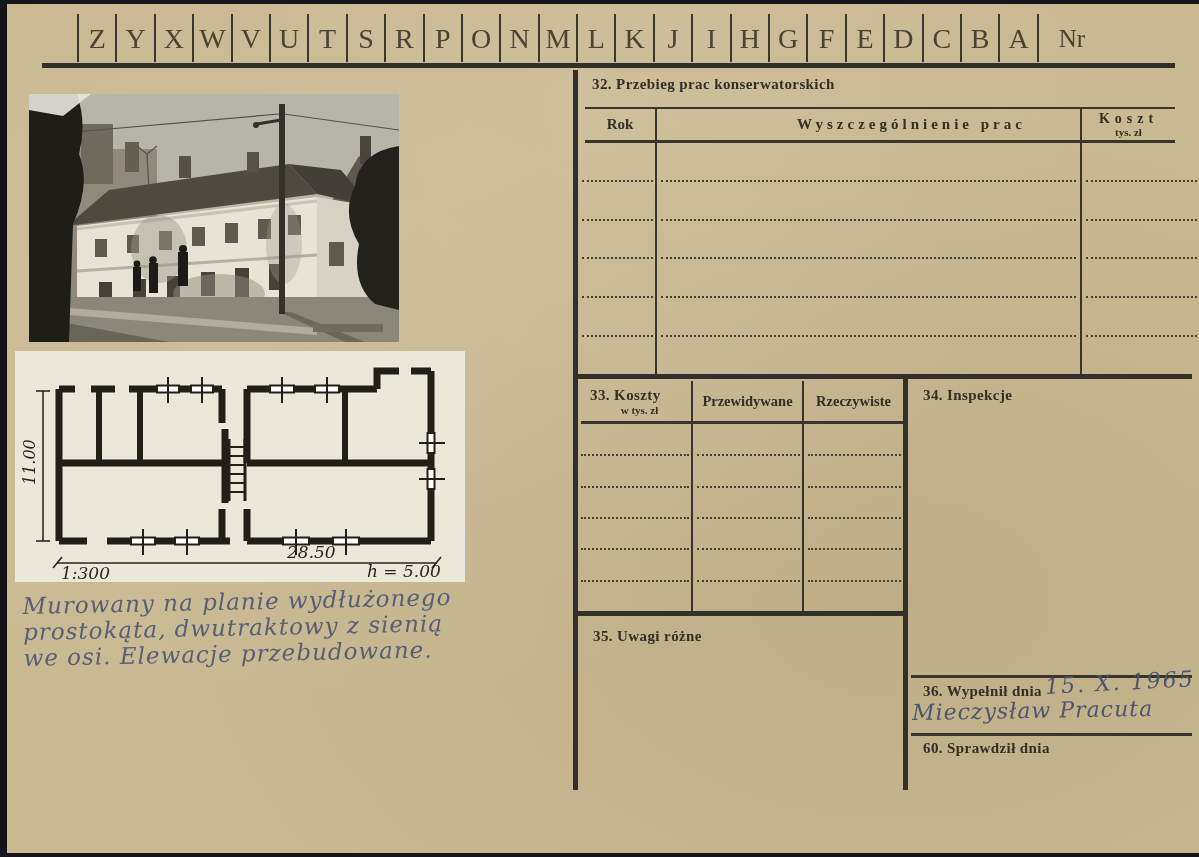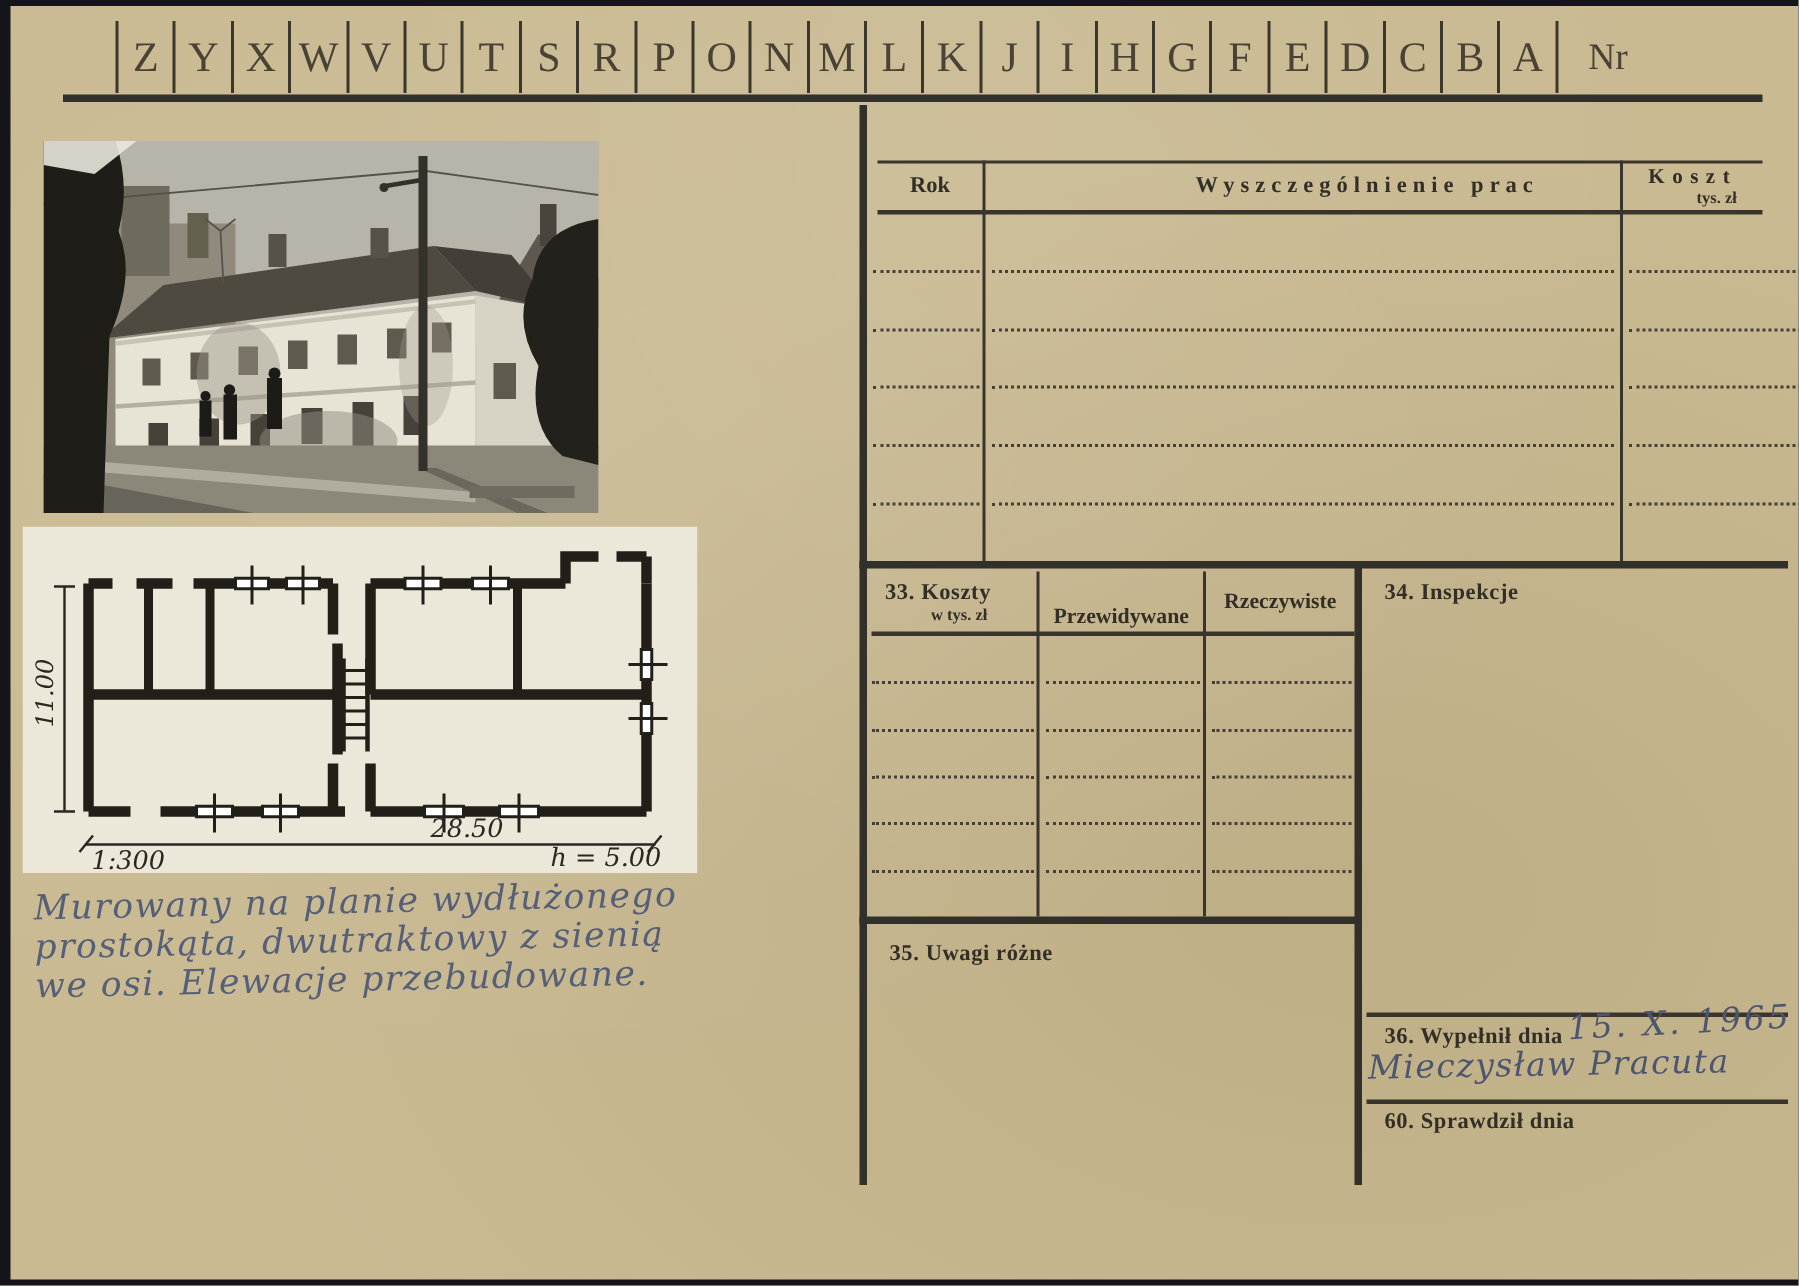--- a/index.html
+++ b/index.html
@@ -225,28 +225,29 @@
 
     <div id="note" class="hand">
       <div>Murowany na planie wydłużonego</div>
       <div>prostokąta, dwutraktowy z sienią</div>
       <div>we osi. Elewacje przebudowane.</div>
     </div>
 
     <div class="abs thickline" style="left:566px;top:66px;width:5px;height:720px;"></div>
     <div class="abs thickline" style="left:896px;top:373px;width:5px;height:413px;"></div>
 
+    <div class="abs sec-label" style="left:585px;top:72px;">32. Przebieg prac konserwatorskich</div>
     <div class="abs hline" style="left:578px;top:103px;width:590px;height:2px;"></div>
     <div class="abs hline" style="left:578px;top:136px;width:590px;height:3px;"></div>
     <div class="abs vline" style="left:648px;top:103px;width:2px;height:267px;"></div>
     <div class="abs vline" style="left:1073px;top:103px;width:2px;height:267px;"></div>
     <div class="abs th-label" style="left:578px;top:112px;width:70px;">Rok</div>
     <div class="abs th-label" style="left:650px;top:112px;width:509px;letter-spacing:4px;">Wyszczególnienie prac</div>
     <div class="abs th-label" style="left:1075px;top:107px;width:93px;letter-spacing:5px;font-size:14px;">Koszt</div>
-    <div class="abs small-label" style="left:1075px;top:122px;width:93px;padding-left:16px;">tys. zł</div>
+    <div class="abs small-label" style="left:1075px;top:122px;width:93px;">tys. zł</div>
 
     <div class="rowcol" style="left:575px;top:139px;width:71px;height:231px;">
         <div class="dotrow"></div>
         <div class="dotrow"></div>
         <div class="dotrow"></div>
         <div class="dotrow"></div>
         <div class="dotrow"></div>
         <div class="dotrow"></div>
       </div>
     <div class="rowcol" style="left:654px;top:139px;width:415px;height:231px;">
@@ -262,21 +263,21 @@
         <div class="dotrow"></div>
         <div class="dotrow"></div>
         <div class="dotrow"></div>
         <div class="dotrow"></div>
         <div class="dotrow"></div>
       </div>
     <div class="abs thickline" style="left:566px;top:370px;width:619px;height:5px;"></div>
 
     <div class="abs sec-label" style="left:583px;top:383px;width:99px;text-align:left;">33. Koszty</div>
     <div class="abs small-label" style="left:583px;top:400px;width:99px;">w tys. zł</div>
-    <div class="abs th-label" style="left:686px;top:389px;width:109px;font-size:14.5px;margin-top:10px;">Przewidywane</div>
+    <div class="abs th-label" style="left:686px;top:389px;width:109px;font-size:14.5px;">Przewidywane</div>
     <div class="abs th-label" style="left:797px;top:389px;width:99px;font-size:14.5px;">Rzeczywiste</div>
     <div class="abs vline" style="left:684px;top:377px;width:2px;height:230px;"></div>
     <div class="abs vline" style="left:795px;top:377px;width:2px;height:230px;"></div>
     <div class="abs hline" style="left:574px;top:417px;width:322px;height:2.5px;"></div>
     <div class="rowcol" style="left:574px;top:421px;width:108px;height:186px;">
         <div class="dotrow"></div>
         <div class="dotrow"></div>
         <div class="dotrow"></div>
         <div class="dotrow"></div>
         <div class="dotrow"></div>

